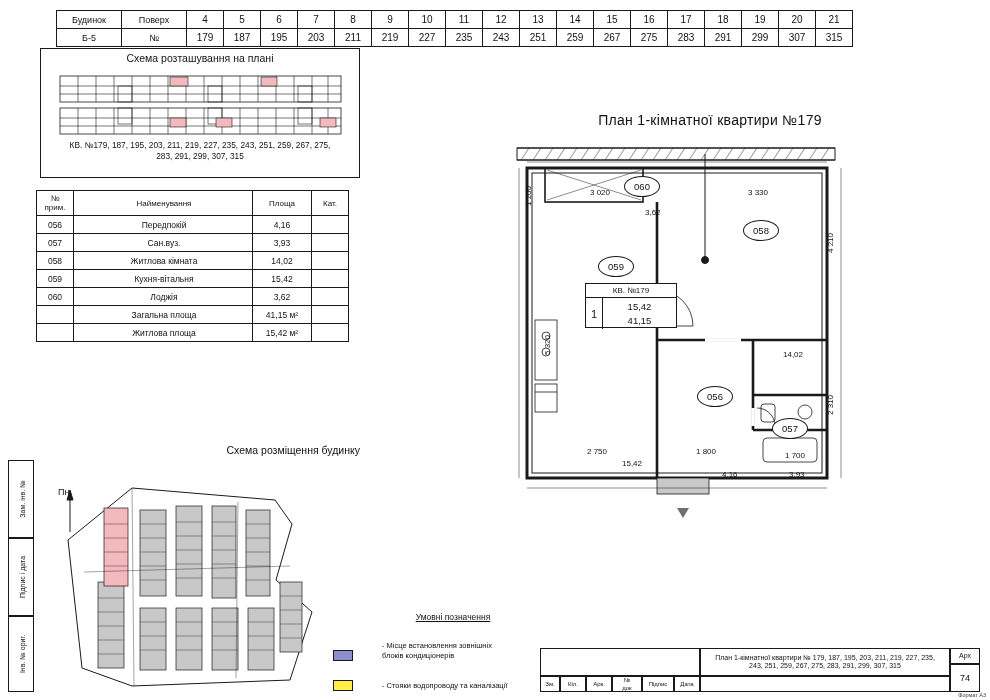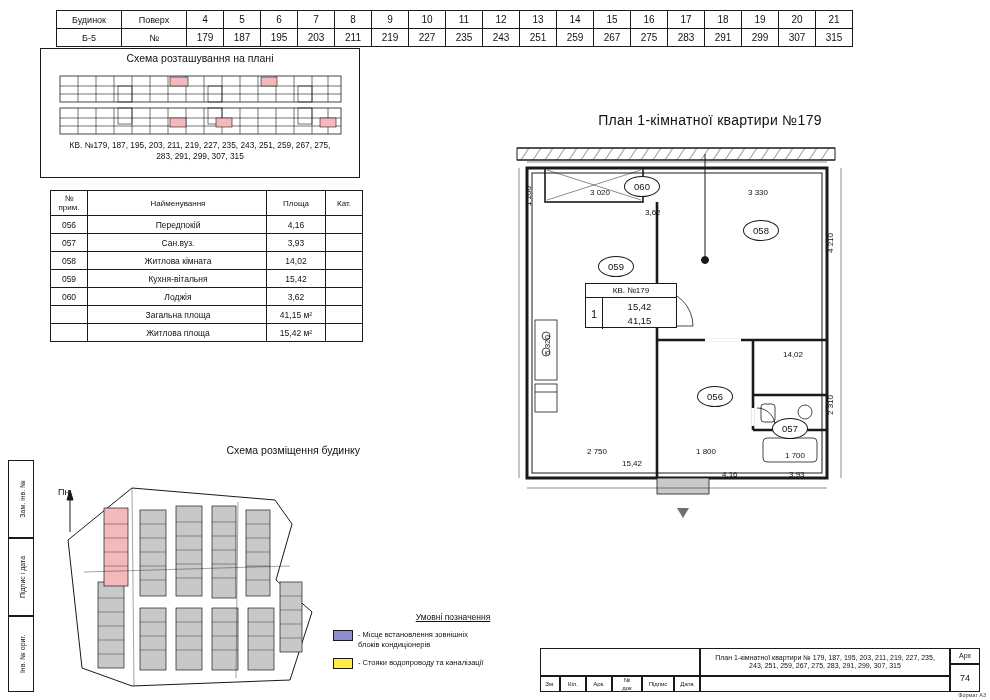--- a/index.html
+++ b/index.html
@@ -19,33 +19,33 @@
   #floor-table{left:56px;top:10px;font-size:10px;}
   #floor-table td{height:15px;}
   .ft-label{width:62px;font-size:9px;}
   .ft-cell{width:34px;}
   
   #plan-scheme-title{position:absolute;left:45px;top:52px;width:310px;text-align:center;font-size:10.5px;}
   #plan-scheme-box{left:40px;top:48px;width:320px;height:130px;}
   #mini-plan{position:absolute;left:58px;top:72px;width:285px;height:66px;}
   #apt-list{position:absolute;left:42px;top:140px;width:316px;text-align:center;font-size:8.3px;line-height:11px;}
   
-  #room-table{left:50px;top:190px;font-size:8.5px;}
+  #room-table{left:36px;top:190px;font-size:8.5px;}
   #room-table td{height:17px;padding:0 3px;}
   .rt-h{font-size:8px;height:24px !important;}
   .c-num{width:30px;text-align:center;}
   .c-name{width:170px;text-align:left;padding-left:5px !important;}
   .c-area{width:52px;text-align:center;}
   .c-cat{width:30px;text-align:center;}
   
   #site-title{position:absolute;left:40px;top:444px;width:320px;text-align:right;font-size:10.5px;}
   #site-wrap{position:absolute;left:40px;top:462px;width:330px;height:230px;}
   
   #legend{position:absolute;left:333px;top:612px;width:230px;font-size:7.5px;line-height:10px;}
-  .lg-row{display:flex;align-items:flex-start;margin-top:8px;}
+  .lg-row{display:flex;align-items:flex-end;margin-top:19px;gap:24px;}
   .lg-sw{width:18px;height:9px;border:1px solid #1a1a1a;margin-right:5px;flex:0 0 auto;}
   #legend-title{text-align:center;font-size:8.5px;width:220px;margin-left:10px;text-decoration:underline;}
   
   #right-title{position:absolute;left:480px;top:112px;width:460px;text-align:center;font-size:14px;letter-spacing:.3px;}
   #apt-plan{position:absolute;left:505px;top:140px;width:400px;height:380px;}
   
   #apt-box{position:absolute;left:585px;top:283px;width:92px;height:45px;border:1px solid #1a1a1a;background:#fff;font-size:8.5px;text-align:center;box-sizing:border-box;}
   #apt-box .t{border-bottom:1px solid #1a1a1a;height:13px;line-height:13px;font-size:8px;}
   #apt-box .b{display:flex;height:31px;}
   #apt-box .b .rooms{width:16px;border-right:1px solid #1a1a1a;display:flex;align-items:center;justify-content:center;font-size:11px;}

